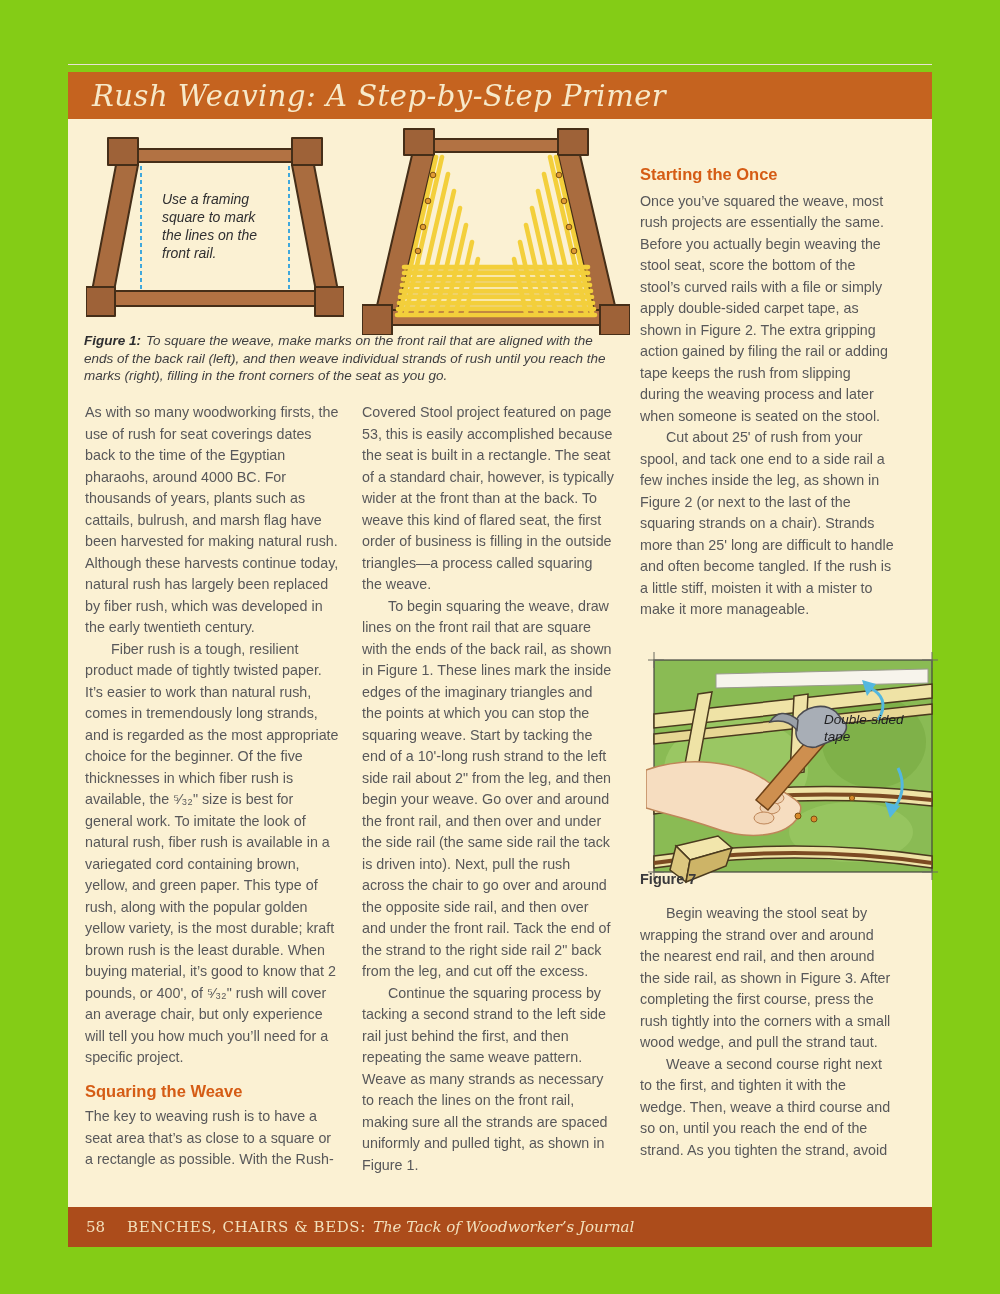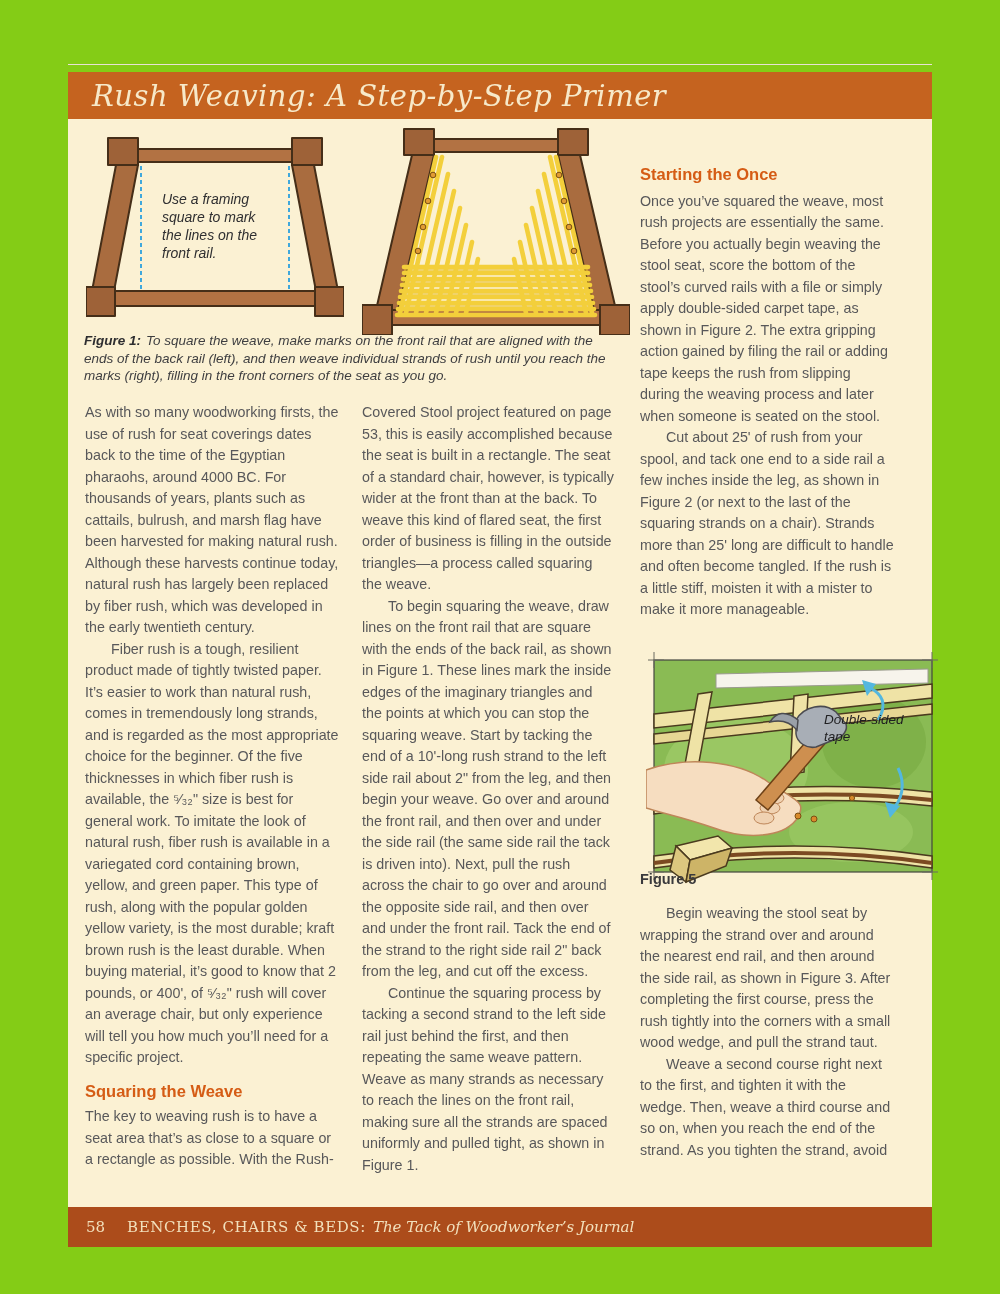--- a/index.html
+++ b/index.html
@@ -214,25 +214,25 @@
         </g>
         <g>
           <path d="M232,70 C242,54 236,44 224,38" stroke="#53b7df" stroke-width="3" fill="none"></path>
           <polygon points="216,30 230,34 221,46" fill="#53b7df"></polygon>
           <path d="M252,118 C260,134 256,150 246,160" stroke="#53b7df" stroke-width="3" fill="none"></path>
           <polygon points="239,152 254,156 244,168" fill="#53b7df"></polygon>
         </g>
       </svg>
       <div class="fig2-label">Double-sided tape</div>
     </figure>
-    <div class="fig2-caption">Figure 5</div>
+    <div class="fig2-caption">Figure 7</div>
 
     <section class="col col3bot">
       <p class="ind">Begin weaving the stool seat by wrapping the strand over and around the nearest end rail, and then around the side rail, as shown in Figure 3. After completing the first course, press the rush tightly into the corners with a small wood wedge, and pull the strand taut.</p>
-      <p class="ind">Weave a second course right next to the first, and tighten it with the wedge. Then, weave a third course and so on, when you reach the end of the strand. As you tighten the strand, avoid</p>
+      <p class="ind">Weave a second course right next to the first, and tighten it with the wedge. Then, weave a third course and so on, until you reach the end of the strand. As you tighten the strand, avoid</p>
     </section>
 
   </main>
 
   <footer class="footer-band">
     <span class="pageno">58</span>
     <span class="series">BENCHES, CHAIRS &amp; BEDS:</span>
     <span class="series-sub">The Tack of Woodworker’s Journal</span>
   </footer>
 </div>

